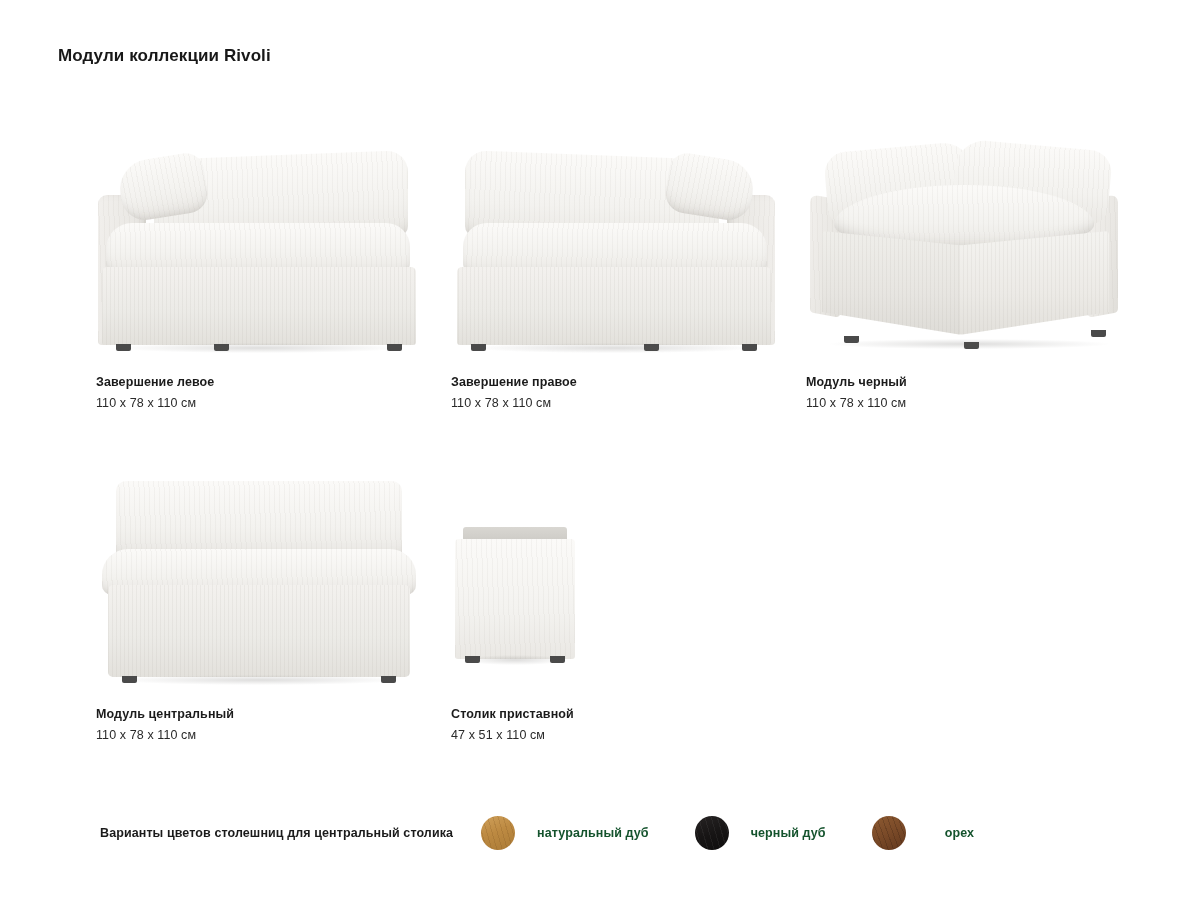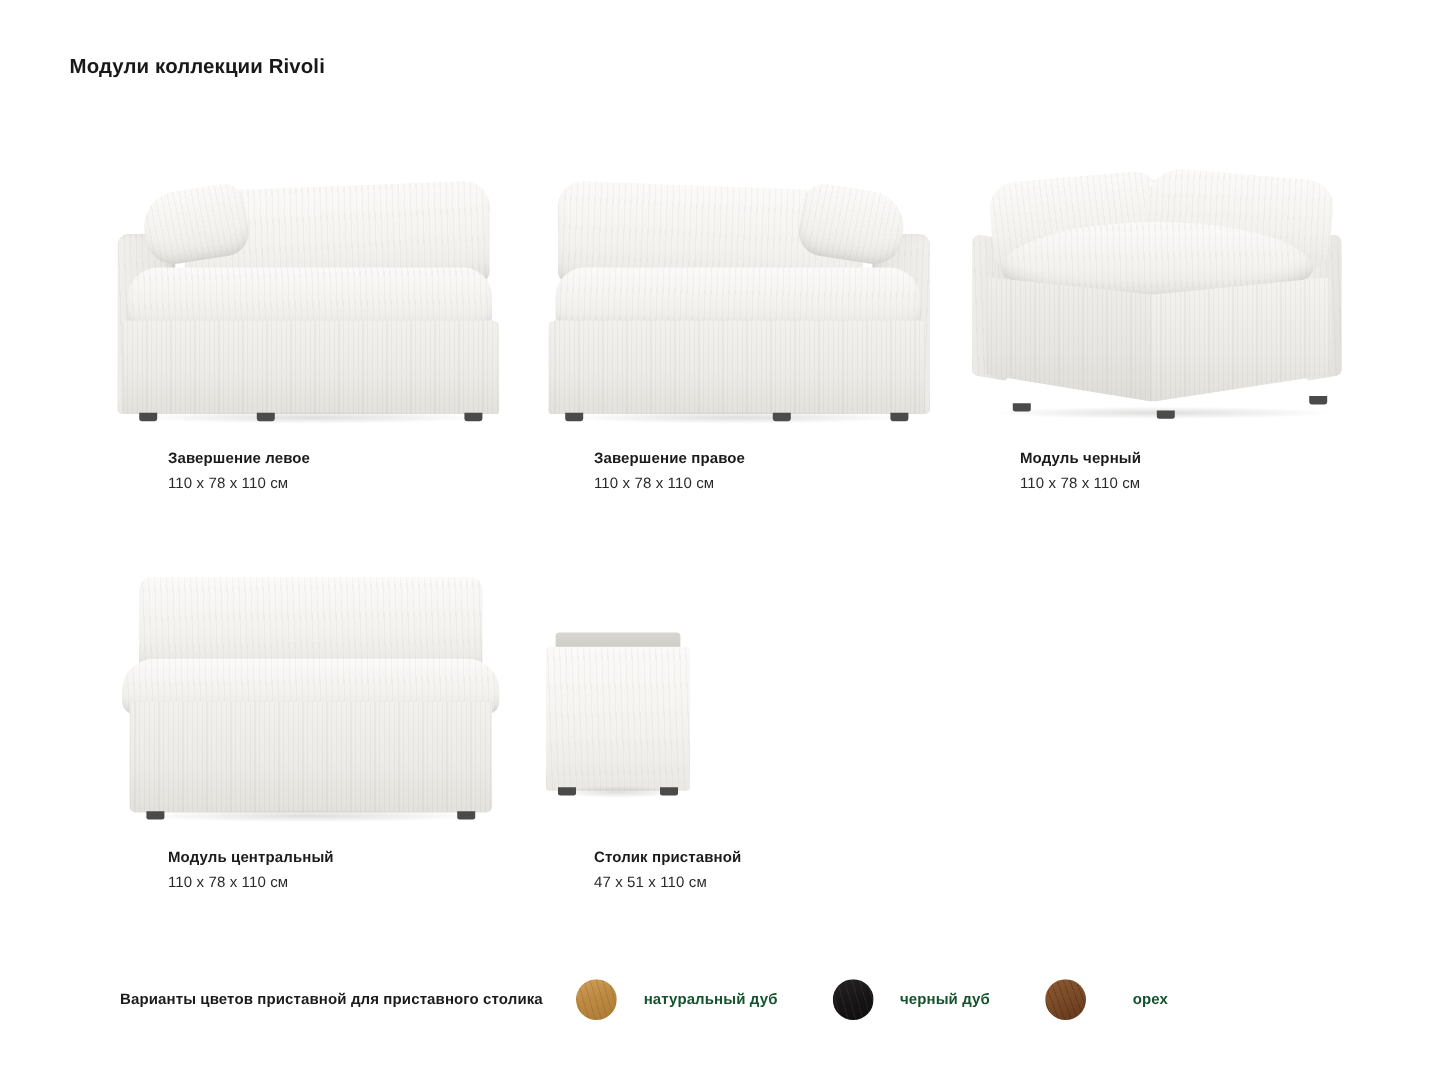--- a/index.html
+++ b/index.html
@@ -58,21 +58,20 @@
     width: 330px;
     height: 215px;
     margin-left: 36px;
   }
 
   .caption {
     position: absolute;
     left: 38px;
     top: 236px;
     line-height: 1.0;
-    margin-left: 44px;
   }
   .caption .name {
     font-size: 12.5px;
     font-weight: 700;
     color: #1b1b1b;
     letter-spacing: 0.1px;
     margin-bottom: 8px;
     white-space: nowrap;
   }
   .caption .dims {
@@ -420,21 +419,21 @@
       </div>
       <div class="caption">
         <div class="name">Столик приставной</div>
         <div class="dims">47 x 51 x 110 см</div>
       </div>
     </div>
 
   </div>
 
   <div class="legend">
-    <div class="legend-label">Варианты цветов приставной для приставного столика</div>
+    <div class="legend-label">Варианты цветов столешниц для центральный столика</div>
 
     <div class="swatch-group" style="margin-left:28px;">
       <div class="swatch sw-natural"></div>
       <div class="swatch-name" style="margin-left:22px;">натуральный дуб</div>
     </div>
 
     <div class="swatch-group" style="margin-left:46px;">
       <div class="swatch sw-black"></div>
       <div class="swatch-name" style="margin-left:22px;">черный дуб</div>
     </div>

